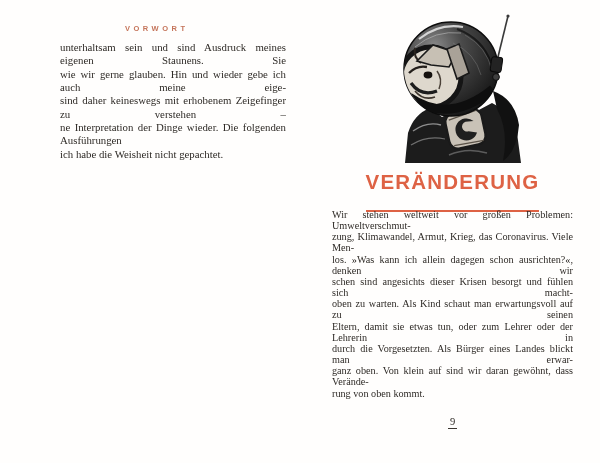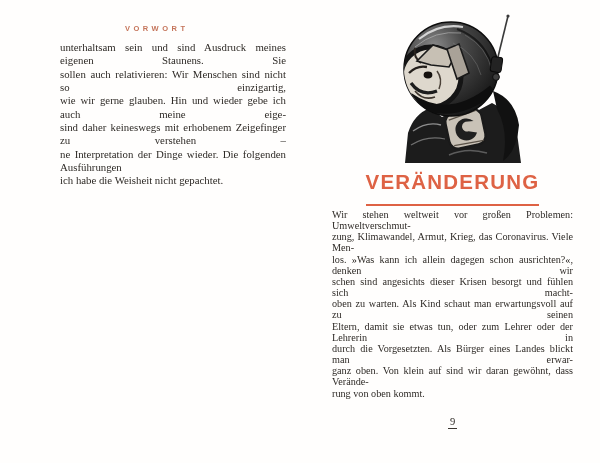--- a/index.html
+++ b/index.html
@@ -34,21 +34,21 @@
     position: absolute; left: 332px; top: 170px; width: 241px;
     text-align: center;
   }
   .chapter-heading {
     display: inline-block;
     font-family: "Liberation Sans", sans-serif;
     font-size: 20.5px; font-weight: bold;
     letter-spacing: 1.2px;
     color: #de6244;
     border-bottom: 2.5px solid #de6244;
-    padding-bottom: 10px;
+    padding-bottom: 16px;
   }
   .right-body {
     position: absolute; left: 332px; top: 209px; width: 241px;
     font-size: 10.2px; line-height: 11.15px;
   }
 
   .line { white-space: nowrap; }
   .line.j { text-align: justify; text-align-last: justify; white-space: normal; }
 
   .folio-wrap {
@@ -64,21 +64,20 @@
 </style>
 </head>
 <body>
 
 <div id="spread">
 
   <div class="running-head">VORWORT</div>
 
   <div class="left-body">
     <div class="line j">unterhaltsam sein und sind Ausdruck meines eigenen Staunens. Sie</div>
-    <div class="line j">sollen auch relativieren: Wir Menschen sind nicht so einzigartig,</div>
     <div class="line j">wie wir gerne glauben. Hin und wieder gebe ich auch meine eige-</div>
     <div class="line j">sind daher keineswegs mit erhobenem Zeigefinger zu verstehen –</div>
     <div class="line j">ne Interpretation der Dinge wieder. Die folgenden Ausführungen</div>
     <div class="line">ich habe die Weisheit nicht gepachtet.</div>
   </div>
 
   <div class="illustration-wrap">
     <svg width="140" height="150" viewBox="0 0 140 150" xmlns="http://www.w3.org/2000/svg">
       <defs>
         <radialGradient id="helmetGrad" cx="32%" cy="26%" r="85%">

